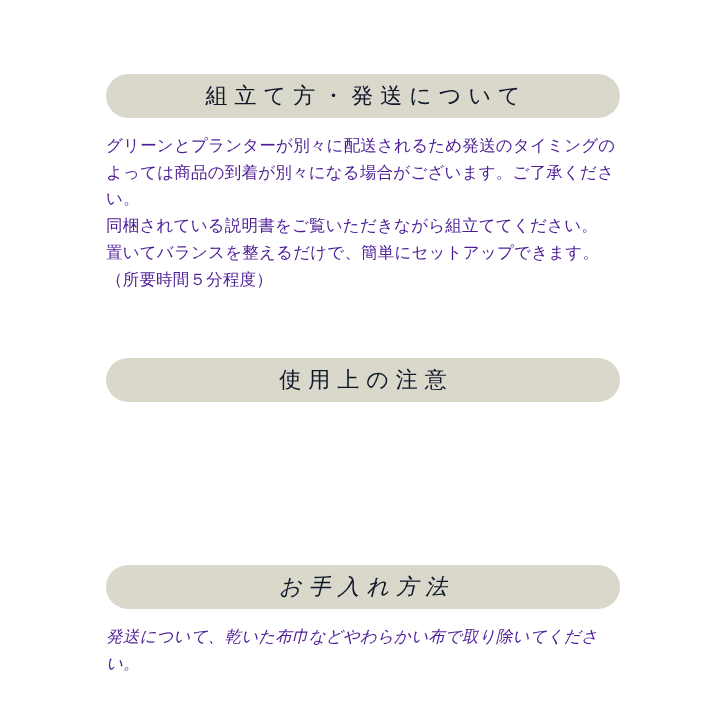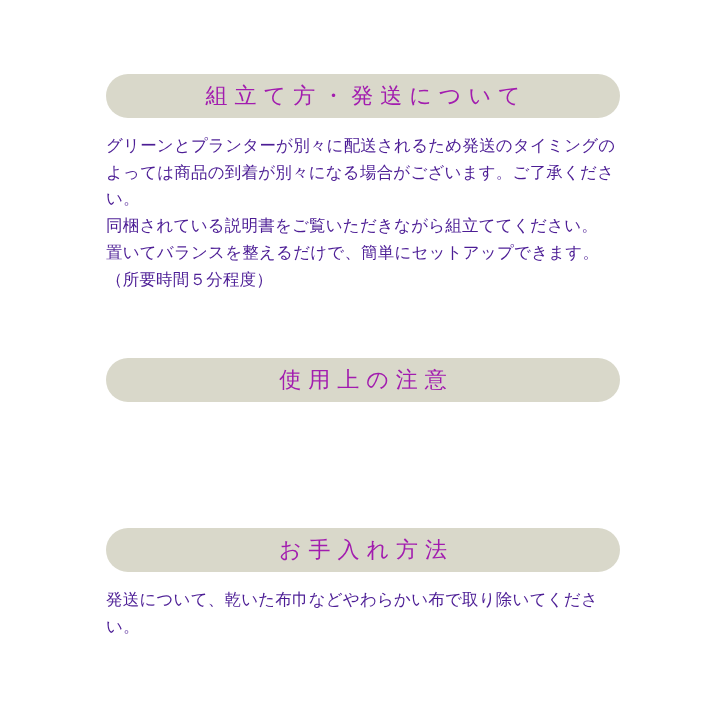--- a/index.html
+++ b/index.html
@@ -28,36 +28,36 @@
   }
   .section-heading {
     background: #d9d8ca;
     border-radius: 22px;
     height: 44px;
     line-height: 44px;
     text-align: center;
     font-size: 22px;
     letter-spacing: 0.32em;
     text-indent: 0.32em;
-    color: #a21caf;
+    color: #0f172a;
     font-weight: normal;
     margin: 0;
     box-sizing: border-box;
   }
   .section-body {
     margin-top: 14px;
     font-size: 16.5px;
     line-height: 1.62;
     color: #4c1d95;
     letter-spacing: 0.012em;
     white-space: pre-line;
   }
   #sec-assembly { top: 74px; }
   #sec-caution  { top: 358px; }
-  #sec-care     { top: 528px; }
+  #sec-care     { top: 565px; font-style: italic; }
 </style>
 </head>
 <body>
 
 <div class="page">
 
   <section class="section" id="sec-assembly">
     <h2 class="section-heading">組立て方・発送について</h2>
     <p class="section-body">グリーンとプランターが別々に配送されるため発送のタイミングのよっては商品の到着が別々になる場合がございます。ご了承ください。
 同梱されている説明書をご覧いただきながら組立ててください。

